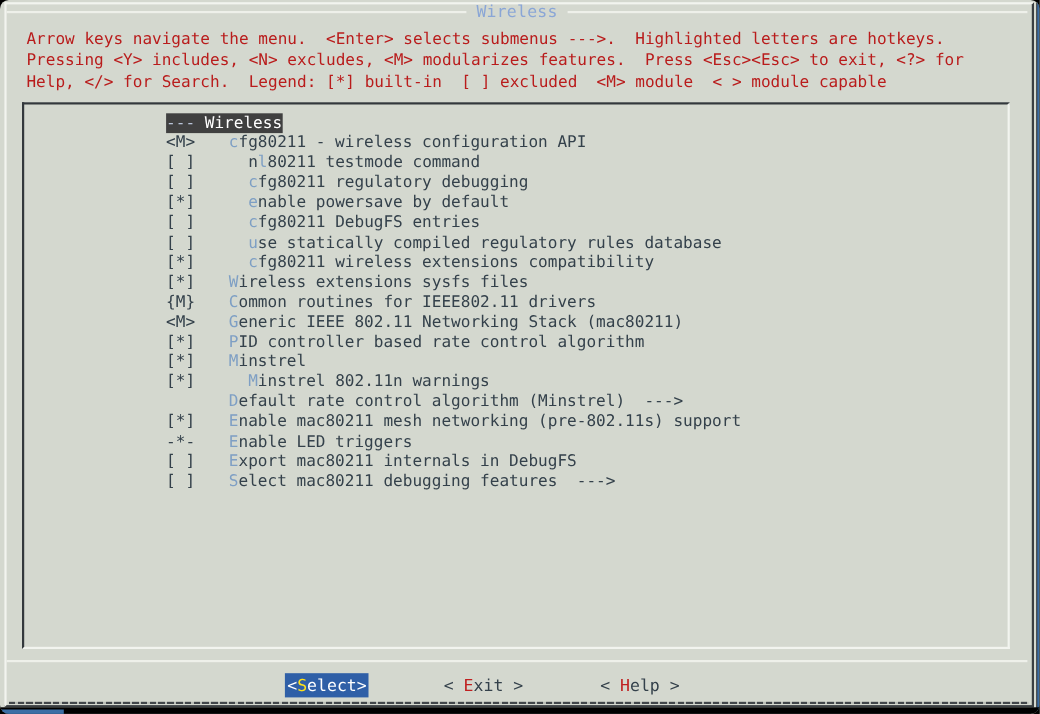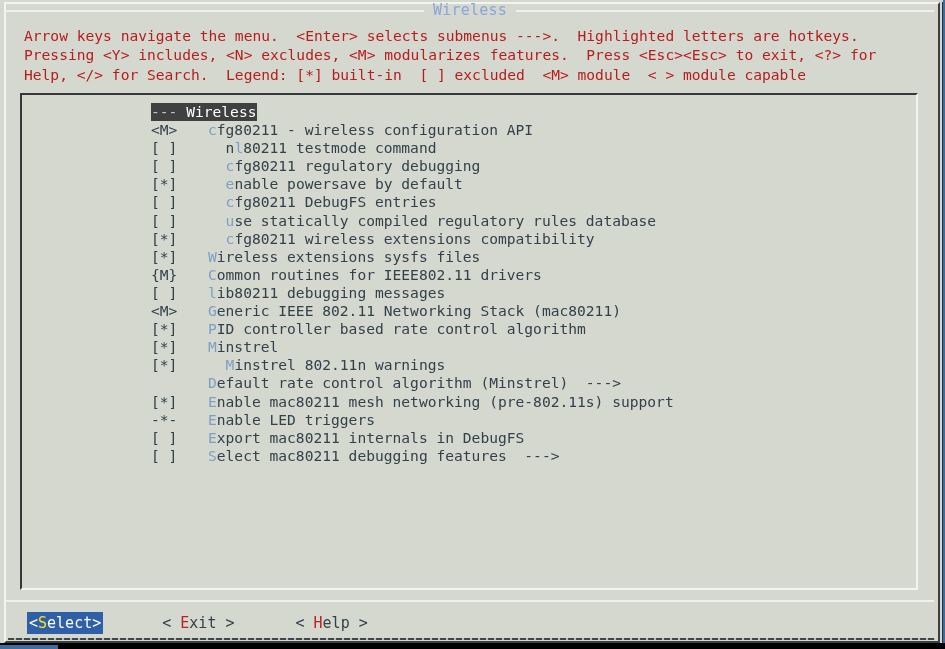--- a/index.html
+++ b/index.html
@@ -12,20 +12,21 @@
     font-family: "DejaVu Sans Mono", "Liberation Mono", monospace;
   }
 
   .screen {
     position: relative;
     width: 945px;
     height: 649px;
     background: #d4d8cf;
     overflow: hidden;
     box-sizing: border-box;
+    border-radius: 8px;
   }
 
   
   .outer-frame {
     position: absolute;
     left: 4px;
     top: 2px;
     width: 936px;
     height: 641px;
     box-sizing: border-box;
@@ -186,22 +187,22 @@
     background: #eef0ea;
   }
   .buttonbar {
     position: absolute;
     left: 0;
     top: 608px;
     width: 879px;
     height: 30px;
     display: flex;
     align-items: center;
-    justify-content: flex-start;
-    gap: 3px;
+    justify-content: center;
+    gap: 12px;
   }
   .btn {
     font-size: 15px;
     line-height: 22px;
     color: #34414b;
     white-space: pre;
     padding: 0 2px;
     margin: 0 27px;
   }
   .btn .hot { color: #c02020; }
@@ -234,21 +235,20 @@
         <div class="menu-row selected"><span class="hl"><span class="dashes">---</span><span> </span><span class="hot">W</span><span class="rest">ireless</span></span></div>
         <div class="menu-row"><span class="marker">&lt;M&gt;</span><span class="hot">c</span><span class="rest">fg80211 - wireless configuration API</span></div>
         <div class="menu-row"><span class="marker">[ ]</span><span class="indent">  </span><span class="rest">n</span><span class="hot">l</span><span class="rest">80211 testmode command</span></div>
         <div class="menu-row"><span class="marker">[ ]</span><span class="indent">  </span><span class="hot">c</span><span class="rest">fg80211 regulatory debugging</span></div>
         <div class="menu-row"><span class="marker">[*]</span><span class="indent">  </span><span class="hot">e</span><span class="rest">nable powersave by default</span></div>
         <div class="menu-row"><span class="marker">[ ]</span><span class="indent">  </span><span class="hot">c</span><span class="rest">fg80211 DebugFS entries</span></div>
         <div class="menu-row"><span class="marker">[ ]</span><span class="indent">  </span><span class="hot">u</span><span class="rest">se statically compiled regulatory rules database</span></div>
         <div class="menu-row"><span class="marker">[*]</span><span class="indent">  </span><span class="hot">c</span><span class="rest">fg80211 wireless extensions compatibility</span></div>
         <div class="menu-row"><span class="marker">[*]</span><span class="hot">W</span><span class="rest">ireless extensions sysfs files</span></div>
         <div class="menu-row"><span class="marker">{M}</span><span class="hot">C</span><span class="rest">ommon routines for IEEE802.11 drivers</span></div>
-        <div class="menu-row"><span class="marker">[ ]</span><span class="hot">l</span><span class="rest">ib80211 debugging messages</span></div>
         <div class="menu-row"><span class="marker">&lt;M&gt;</span><span class="hot">G</span><span class="rest">eneric IEEE 802.11 Networking Stack (mac80211)</span></div>
         <div class="menu-row"><span class="marker">[*]</span><span class="hot">P</span><span class="rest">ID controller based rate control algorithm</span></div>
         <div class="menu-row"><span class="marker">[*]</span><span class="hot">M</span><span class="rest">instrel</span></div>
         <div class="menu-row"><span class="marker">[*]</span><span class="indent">  </span><span class="hot">M</span><span class="rest">instrel 802.11n warnings</span></div>
         <div class="menu-row"><span class="marker">   </span><span class="hot">D</span><span class="rest">efault rate control algorithm (Minstrel)</span><span class="arrow">  ---&gt;</span></div>
         <div class="menu-row"><span class="marker">[*]</span><span class="hot">E</span><span class="rest">nable mac80211 mesh networking (pre-802.11s) support</span></div>
         <div class="menu-row"><span class="marker">-*-</span><span class="hot">E</span><span class="rest">nable LED triggers</span></div>
         <div class="menu-row"><span class="marker">[ ]</span><span class="hot">E</span><span class="rest">xport mac80211 internals in DebugFS</span></div>
         <div class="menu-row"><span class="marker">[ ]</span><span class="hot">S</span><span class="rest">elect mac80211 debugging features</span><span class="arrow">  ---&gt;</span></div>
       </div>

